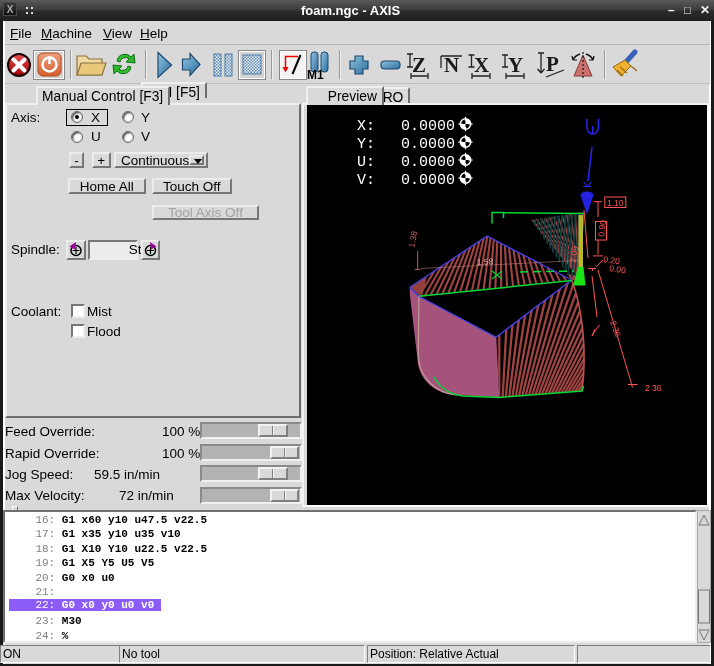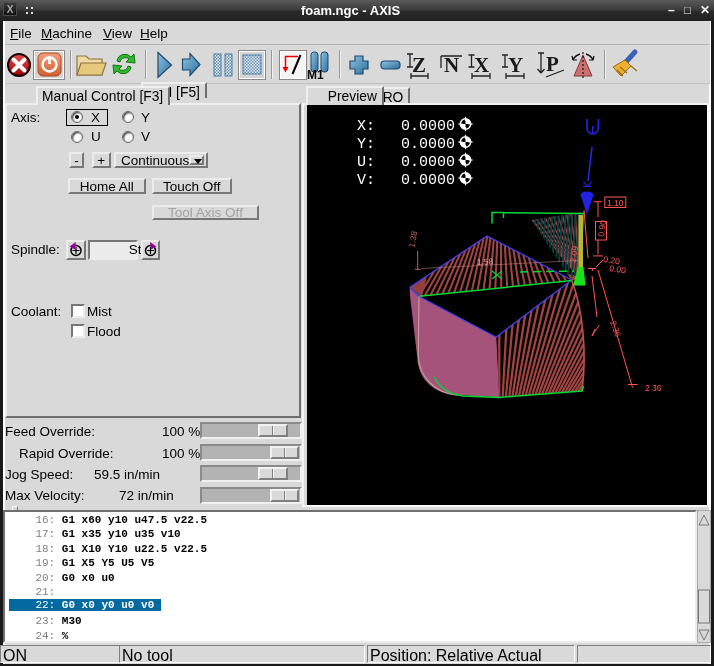--- a/index.html
+++ b/index.html
@@ -27,24 +27,24 @@
   box-shadow: inset 1.2px 1.2px 1.5px #4a4a4a, inset -1px -1px 1px #e8e8e8; border:1px solid #666; z-index:2; }
 .radio.on::after { content:""; position:absolute; left:3.2px; top:3.2px; width:4px; height:4px; border-radius:50%; background:#000; }
 .checkbox { position:absolute; width:14px; height:14px; background:#fff; border:2px solid; border-color:#777 #ececec #ececec #777; z-index:2; }
 .slab { position:absolute; font-size:13.5px; color:#000; }
 .trough { position:absolute; width:102px; height:17px; background:#b3b3b3; border:2px solid; border-color:#8a8a8a #f0f0f0 #f0f0f0 #8a8a8a; }
 .thumb { position:absolute; top:0px; height:13px; background:#d9d9d9; border:2px solid; border-color:#f2f2f2 #808080 #808080 #f2f2f2; }
 .thumb::after { content:""; position:absolute; left:50%; top:0; width:2px; height:100%; margin-left:-1px;
   background:linear-gradient(90deg, #808080 50%, #f2f2f2 50%); }
 #gcode { position:absolute; left:-2px; top:489px; width:694px; height:133px; background:#fff; border:2px solid; border-color:#707070 #ececec #ececec #707070; font-family:"Liberation Mono", monospace; font-size:11px; font-weight:bold; line-height:14.45px; white-space:pre; color:#000; padding-top:1px; padding-left:4px; }
 #gcode .ln { color:#808080; font-weight:normal; }
-#gcode .hl { background:#0369a1; color:#fff; position:relative; top:-1.5px; }
+#gcode .hl { background:#8b5cf6; color:#fff; position:relative; top:-1.5px; }
 #gcode .hl .ln { color:#fff; }
 #vscroll { position:absolute; left:692px; top:489px; width:14px; height:133px; background:#d9d9d9; border:1px solid #aaa; }
-.sbox { position:absolute; top:624px; height:18px; background:#d9d9d9; border:1px solid; border-color:#808080 #fff #fff #808080; font-size:16px; padding-left:2px; padding-top:1px; z-index:2; }
+.sbox { position:absolute; top:624px; height:18px; background:#d9d9d9; border:1px solid; border-color:#808080 #fff #fff #808080; font-size:12px; padding-left:2px; padding-top:1px; z-index:2; }
 </style></head>
 <body>
 <div id="win">
 <div id="titlebar">
   <div style="position:absolute;left:3px;top:2px;width:14px;height:14px;background:linear-gradient(#3a3a3a,#101010);border:1px solid #4a4a4a;color:#aaa;font-size:10px;font-weight:bold;text-align:center;line-height:13px;">X</div>
   <div style="position:absolute;left:25px;top:6px;width:9px;height:9px;background:
     radial-gradient(circle 1.6px at 2px 2px,#ddd 55%,transparent 60%),
     radial-gradient(circle 1.6px at 7px 2px,#ddd 55%,transparent 60%),
     radial-gradient(circle 1.6px at 2px 7px,#ddd 55%,transparent 60%),
     radial-gradient(circle 1.6px at 7px 7px,#ddd 55%,transparent 60%);"></div>
@@ -193,21 +193,21 @@
 <div class="rlab" style="left:6px; top:283px;">Coolant:</div>
 <div class="checkbox" style="left:66px; top:283px;"></div>
 <div class="rlab" style="left:82px; top:283px;">Mist</div>
 <div class="checkbox" style="left:66px; top:303px;"></div>
 <div class="rlab" style="left:82px; top:303px;">Flood</div>
 <div class="slab" style="left:0px; top:403px;">Feed Override:</div>
 <div class="slab" style="left:157px; top:403px;">100 %</div>
 <div class="trough" style="left:195px; top:401px;">
         <div class="thumb" style="left:56px; width:30px;"></div>
       </div>
-<div class="slab" style="left:14px; top:424.5px;">Rapid Override:</div>
+<div class="slab" style="left:0px; top:424.5px;">Rapid Override:</div>
 <div class="slab" style="left:157px; top:424.5px;">100 %</div>
 <div class="trough" style="left:195px; top:422.5px;">
         <div class="thumb" style="left:68px; width:29px;"></div>
       </div>
 <div class="slab" style="left:0px; top:445.5px;">Jog Speed:</div>
 <div class="slab" style="left:89px; top:445.5px;">59.5 in/min</div>
 <div class="trough" style="left:195px; top:444px;">
         <div class="thumb" style="left:56px; width:29.5px;"></div>
       </div>
 <div class="slab" style="left:0px; top:466.5px;">Max Velocity:</div>

